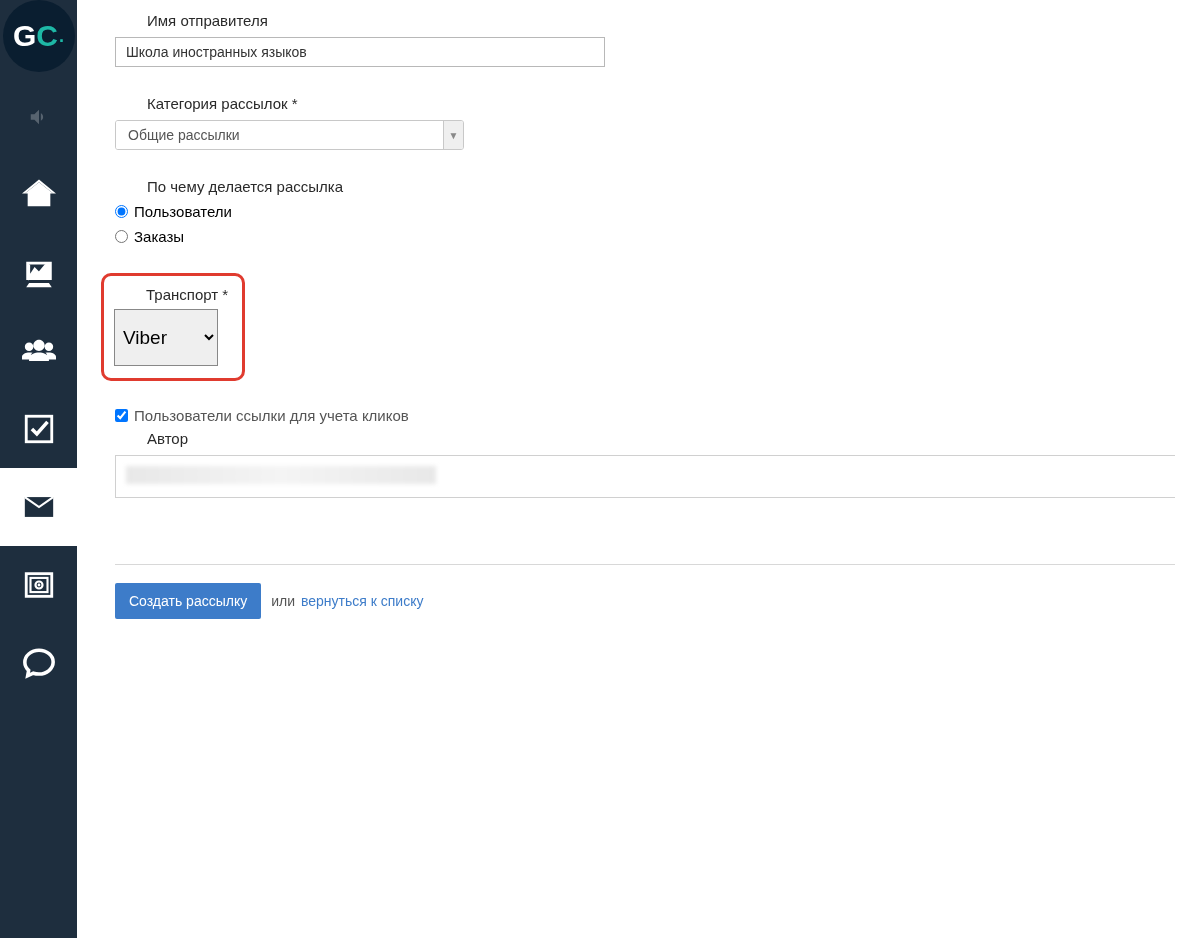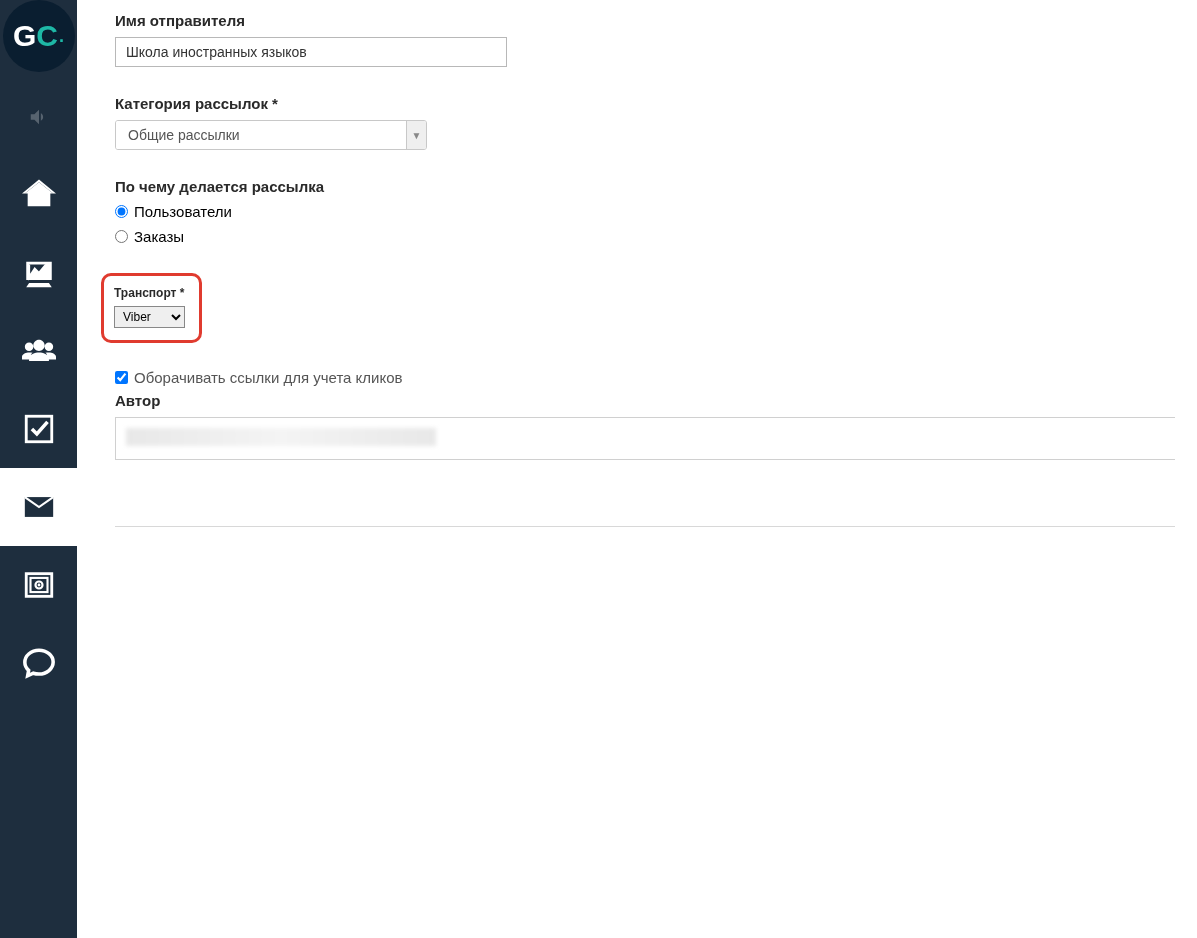--- a/index.html
+++ b/index.html
@@ -50,28 +50,29 @@
     .nav-item svg { width: 34px; height: 34px; fill: currentColor; }
     .nav-item.small svg { width: 22px; height: 22px; }
     
     .main {
       flex: 1;
       padding: 12px 0 20px 38px;
       overflow-y: auto;
     }
     .form-group { margin-bottom: 28px; }
     .form-label {
-      font-weight: 700;
+      font-weight: 400;
       color: #2a2a2a;
       font-size: 15px;
       margin-bottom: 8px;
       display: block;
+      margin-left: 32px;
     }
     .text-input {
-      width: 392px;
+      width: 490px;
       padding: 6px 10px;
       border: 1px solid #b8b8b8;
       font-size: 14px;
       color: #333;
       background: #fff;
     }
     
     .tags-wrap {
       background: #ebebeb;
       width: 550px;
@@ -95,20 +96,21 @@
       font-size: 18px;
       cursor: pointer;
       padding-top: 4px;
     }
     
     .select-wrap {
       display: inline-flex;
       border: 1px solid #c8c8c8;
       border-radius: 3px;
       overflow: hidden;
+      gap: 37px;
     }
     .select-body {
       padding: 6px 12px;
       width: 290px;
       color: #555;
       font-size: 14px;
       background: #fff;
     }
     .select-arrow {
       width: 20px;
@@ -126,26 +128,26 @@
     .radio-row label { color: #000000; font-size: 15px; }
     
     .transport-box {
       border: 3px solid #e03b2f;
       border-radius: 10px;
       padding: 10px 14px 12px 10px;
       display: inline-block;
       margin-left: -14px;
       margin-bottom: 26px;
     }
-    .transport-box .form-label { margin-bottom: 6px; font-size: 12px; }
+    .transport-box .form-label { margin-bottom: 6px; font-size: 15px; }
     .transport-select {
       border: 1px solid #888;
-      padding: 2px 4px;
-      font-size: 12px;
-      width: 71px;
+      padding: 16px 4px;
+      font-size: 19px;
+      width: 104px;
     }
     
     .check-row { margin-bottom: 6px; display: flex; align-items: center; }
     .check-row input { margin-right: 6px; }
     .check-row label { color: #555; font-size: 15px; }
     
     .author-group { margin-top: 6px; }
     .author-input {
       width: 1060px;
       padding: 10px;
@@ -277,27 +279,32 @@
   <div class="transport-box">
     <label class="form-label">Транспорт *</label>
     <select class="transport-select">
       <option>Viber</option>
     </select>
   </div>
 
   <div style="margin-bottom:6px;">
     <div class="check-row">
       <input type="checkbox" checked="" style="">
-      <label>Оборачивать ссылки для учета кликов</label>
+      <label>Пользователи ссылки для учета кликов</label>
     </div>
   </div>
 
   <div class="form-group author-group">
     <label class="form-label">Автор</label>
     <div class="author-input">
       <span class="author-blur"></span>
     </div>
   </div>
 
   <div class="divider"></div>
 
+  <div class="actions">
+    <button class="btn-primary">Создать рассылку</button>
+    <span class="or-text">или</span>
+    <a class="link">вернуться к списку</a>
+  </div>
 
 </div>
 
 </body></html>

